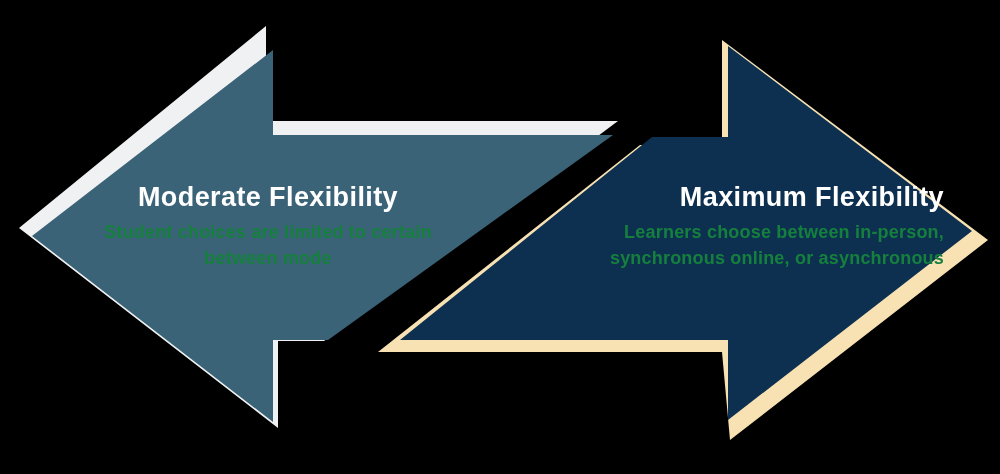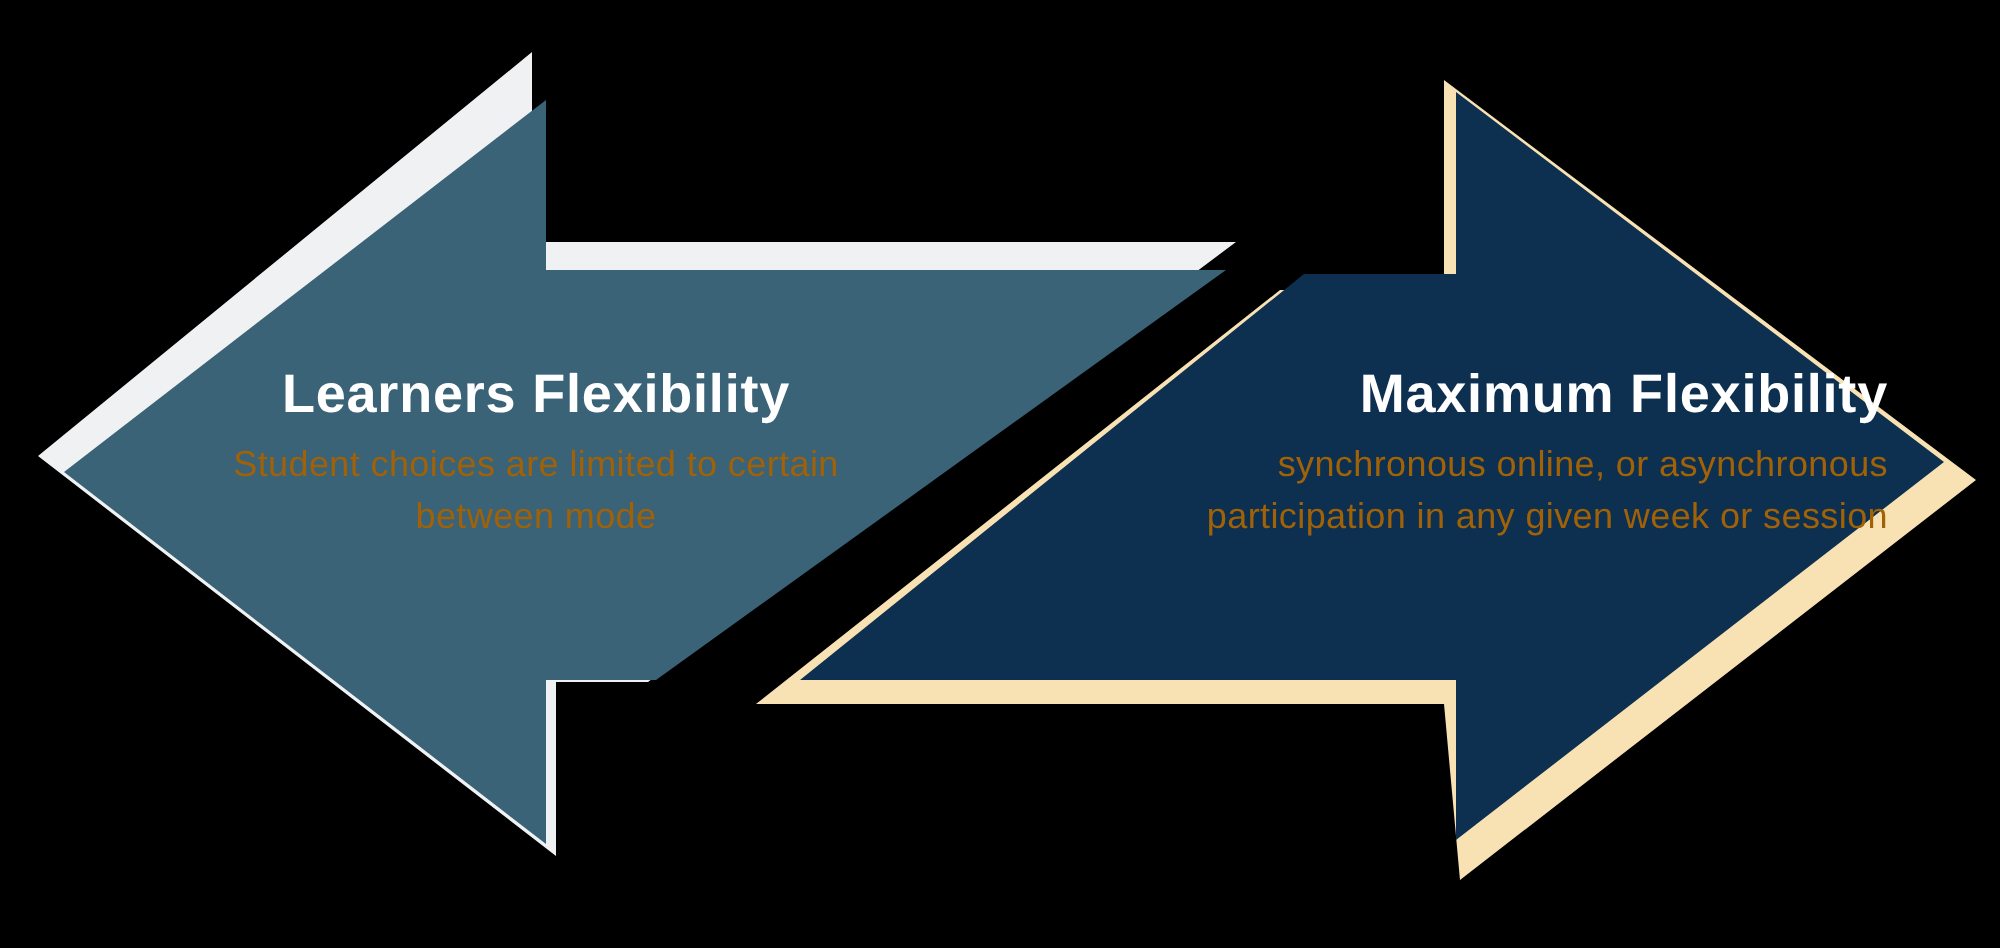--- a/index.html
+++ b/index.html
@@ -32,23 +32,23 @@
     margin: 0 0 7px 0;
     font-size: 27px;
     line-height: 30px;
     font-weight: bold;
     letter-spacing: 0.4px;
     color: #ffffff;
   }
   .arrow-text .body-line {
     font-size: 18px;
     line-height: 26px;
-    font-weight: normal;
+    font-weight: bold;
     letter-spacing: 0.2px;
-    color: #a16207;
+    color: #15803d;
   }
   #left-text {
     left: 80px;
     top: 182px;
     width: 376px;
   }
   #right-text {
     left: 528px;
     top: 182px;
     width: 416px;
@@ -63,24 +63,24 @@
   <svg id="arrow-canvas" viewBox="0 0 1000 474" aria-hidden="true">
 
     <polygon fill="#eff1f2" points="19,228 266,26 266,121 618,121 324,341 278,341 278,428"></polygon>
     <polygon fill="#3b6378" points="32,236 273,50 273,135 613,135 328,340 273,340 273,422"></polygon>
 
     <polygon fill="#f8e2b3" points="640,145 722,145 722,40 988,240 730,440 722,352 378,352"></polygon>
     <polygon fill="#0d3050" points="652,137 728,137 728,46 972,231 728,420 728,340 400,340"></polygon>
   </svg>
 
   <div id="left-text" class="arrow-text">
-    <h2 class="title">Learners Flexibility</h2>
+    <h2 class="title">Moderate Flexibility</h2>
     <div class="body-line">Student choices are limited to certain</div>
     <div class="body-line">between mode</div>
   </div>
 
   <div id="right-text" class="arrow-text">
     <h2 class="title">Maximum Flexibility</h2>
+    <div class="body-line">Learners choose between in-person,</div>
     <div class="body-line">synchronous online, or asynchronous</div>
-    <div class="body-line">participation in any given week or session</div>
   </div>
 
 </div>
 
 </body></html>

